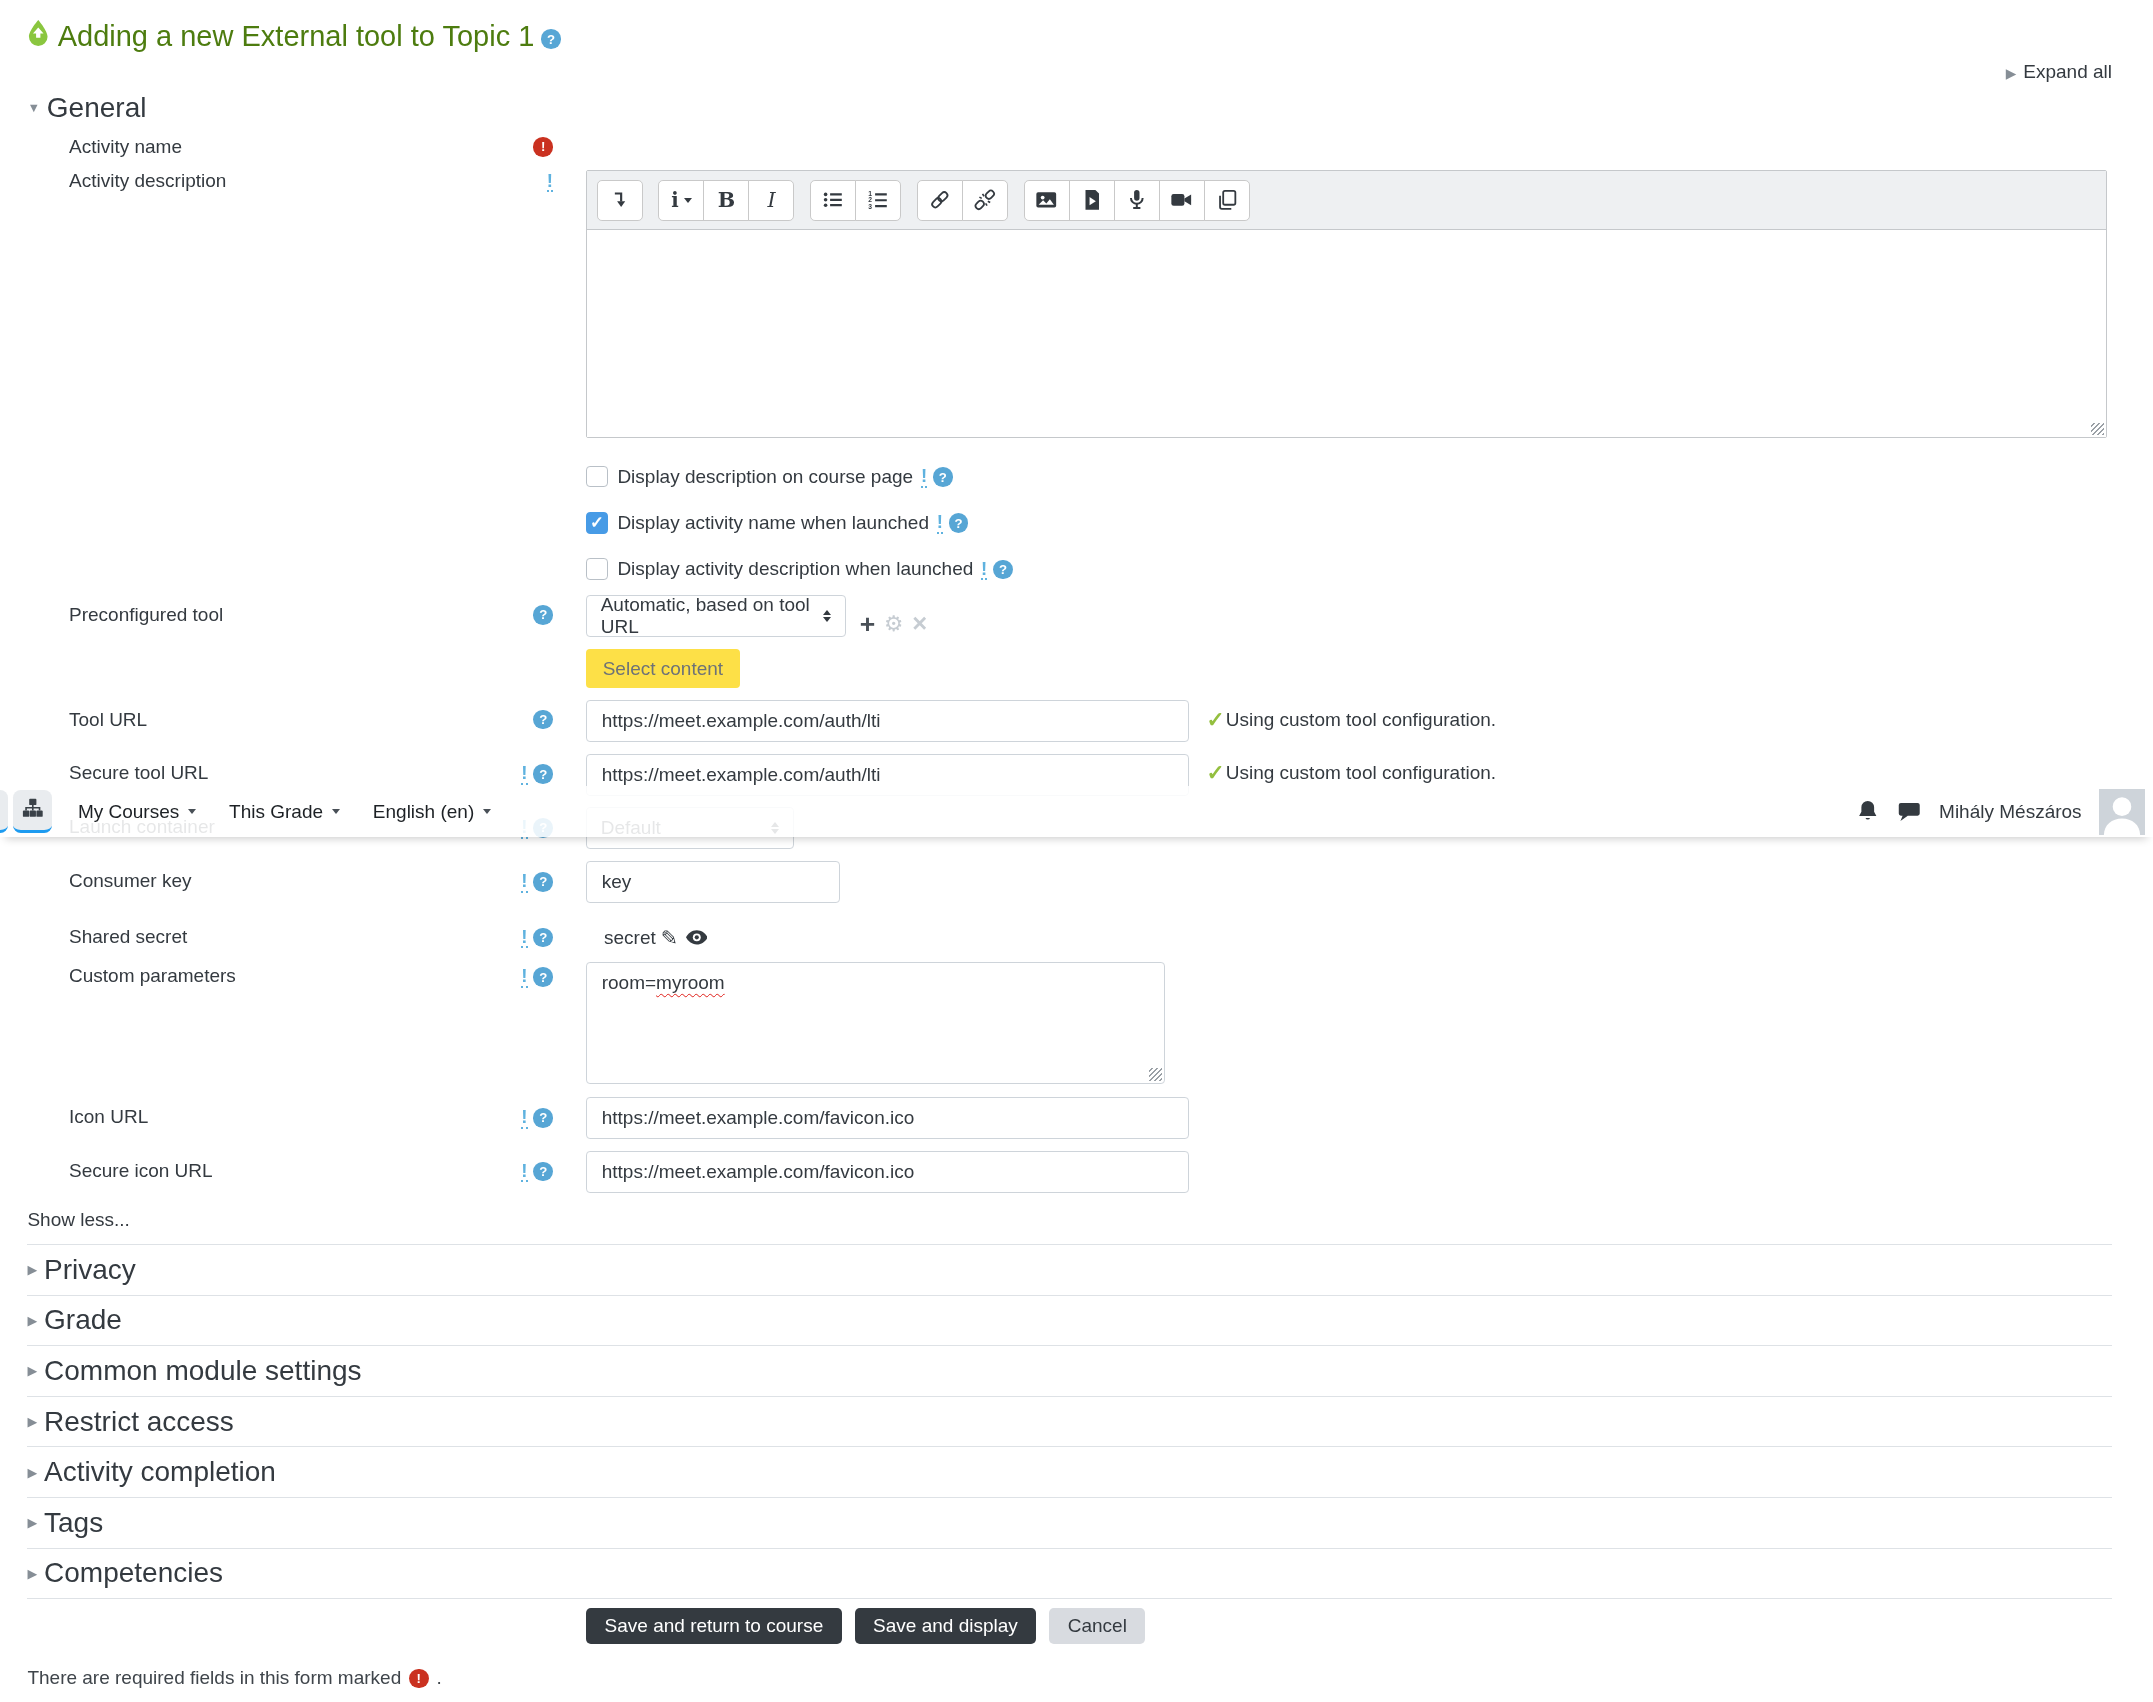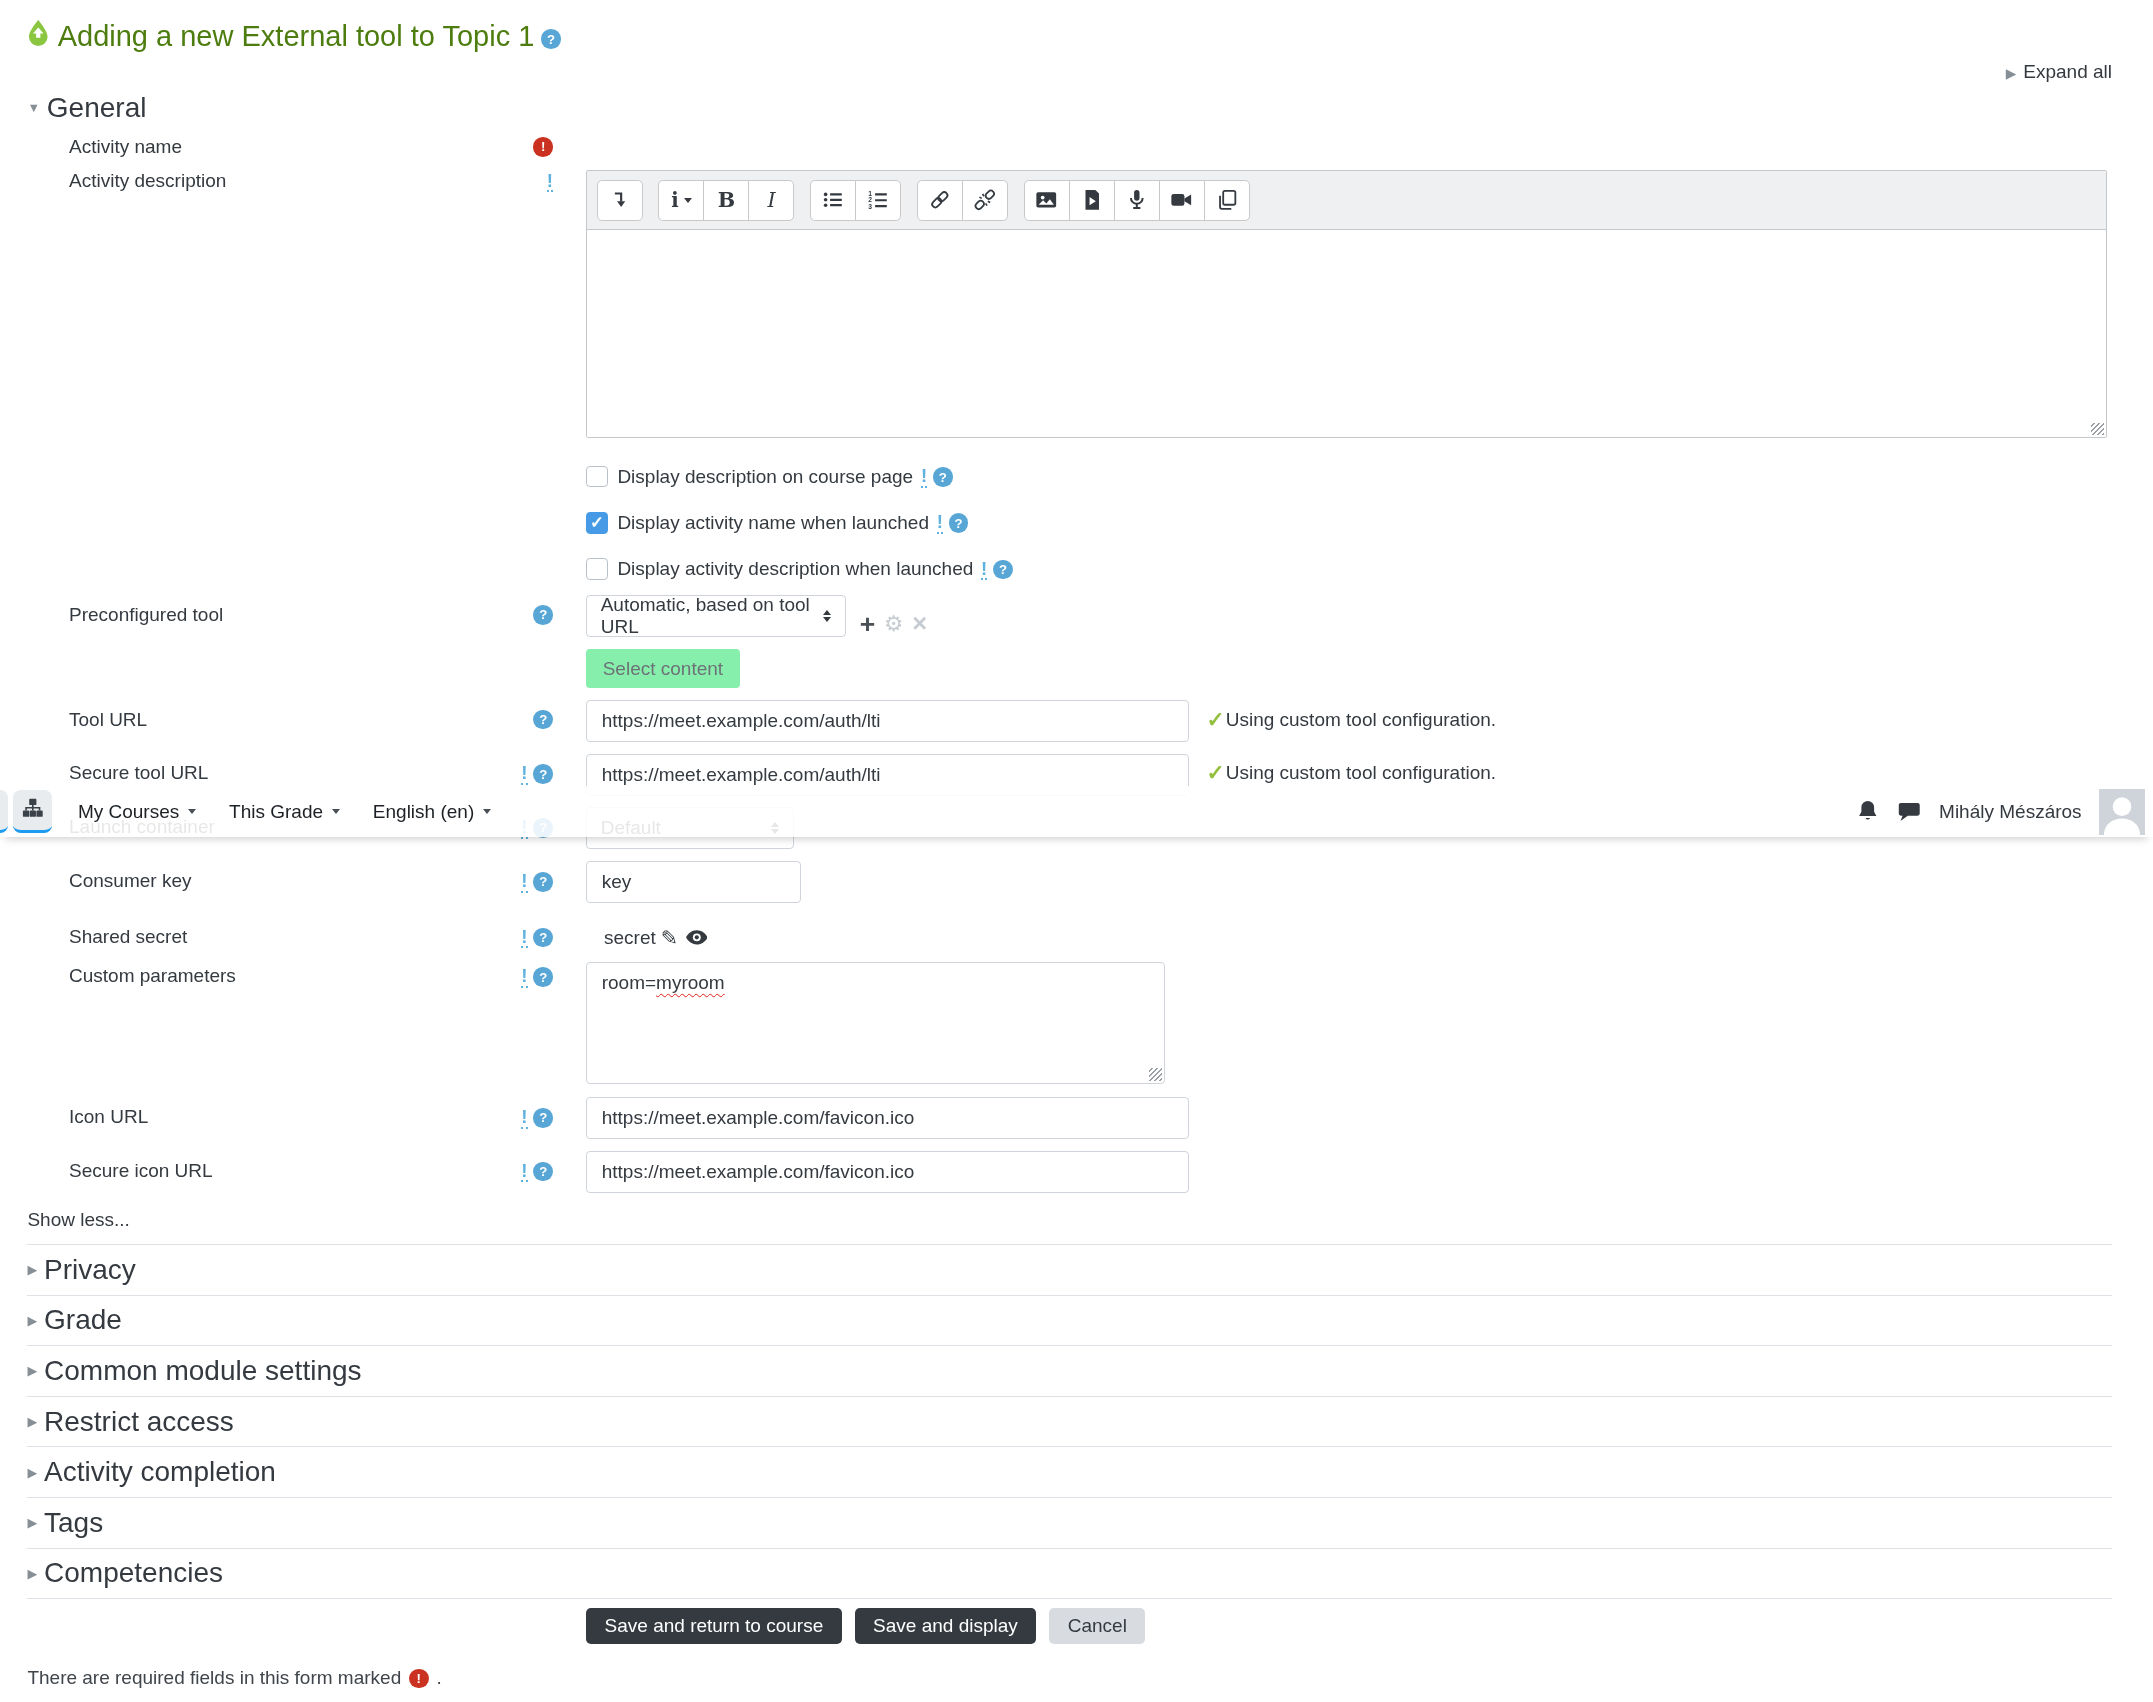--- a/index.html
+++ b/index.html
@@ -43,21 +43,21 @@
   }
   .lblicons { display: flex; gap: 5.9px; align-items: center; margin-top: 1px; }
   .adv-bang {
     color: #5fb2df; font-weight: bold; font-size: 18.6px; line-height: 1.05;
     border-bottom: 2px dotted #5fb2df; display: inline-block;
   }
   .tinput {
     height: 42px; border: 1px solid #ced4da; border-radius: 3.9px;
     padding: 0 14.7px; font: inherit; color: #343a40; background: #fff; width: 603px;
   }
-  .tinput.small { width: 215px; }
+  .tinput.small { width: 254px; }
   .status { display: flex; align-items: flex-start; padding-top: 8.8px; margin-left: 17.6px; }
   .check { color: #94bf3f; font-weight: bold; font-size: 21.6px; line-height: 1; margin-right: 1px; }
 
   
   .editor { width: 1521px; border: 1px solid #c5c8cb; border-radius: 2px; }
   .etoolbar { background: #eef0f2; border-bottom: 1px solid #c5c8cb; padding: 8.8px 9.8px; display: flex; gap: 15.7px; }
   .egroup { display: flex; }
   .ebtn {
     width: 46px; height: 41px; background: #fff; border: 1px solid #c9c9c9;
     display: flex; align-items: center; justify-content: center; margin-left: -1px; cursor: pointer;
@@ -91,21 +91,21 @@
   }
   .updown { display: flex; flex-direction: column; gap: 2px; }
   .updown i { width: 0; height: 0; border-left: 4.9px solid transparent; border-right: 4.9px solid transparent; display: block; }
   .updown .u { border-bottom: 5.9px solid #343a40; }
   .updown .d { border-top: 5.9px solid #343a40; }
   .tool-icons { display: flex; align-items: center; gap: 8.8px; margin-left: 13.7px; padding-top: 6.9px; }
   .plus { color: #495057; font-size: 26.5px; font-weight: bold; line-height: 1; cursor: pointer; }
   .gear { color: #c6ccd2; font-size: 21.6px; line-height: 1; cursor: pointer; }
   .xx { color: #c6ccd2; font-size: 25.5px; line-height: 1; font-weight: bold; cursor: pointer; }
   .btn-muted {
-    margin-top: 11.8px; height: 39px; padding: 0 16.7px; background: #86efac; color: #6d7277;
+    margin-top: 11.8px; height: 39px; padding: 0 16.7px; background: #fde047; color: #6d7277;
     border: none; border-radius: 3.9px; font: inherit; cursor: default;
   }
 
   
   .secret-line { display: flex; align-items: center; gap: 7.8px; padding-top: 8.8px; }
   .pencil { font-size: 20.6px; color: #343a40; cursor: pointer; margin-left: -2.9px; }
 
   
   .tarea {
     width: 579px; height: 122px; border: 1px solid #ced4da; border-radius: 3.9px;

